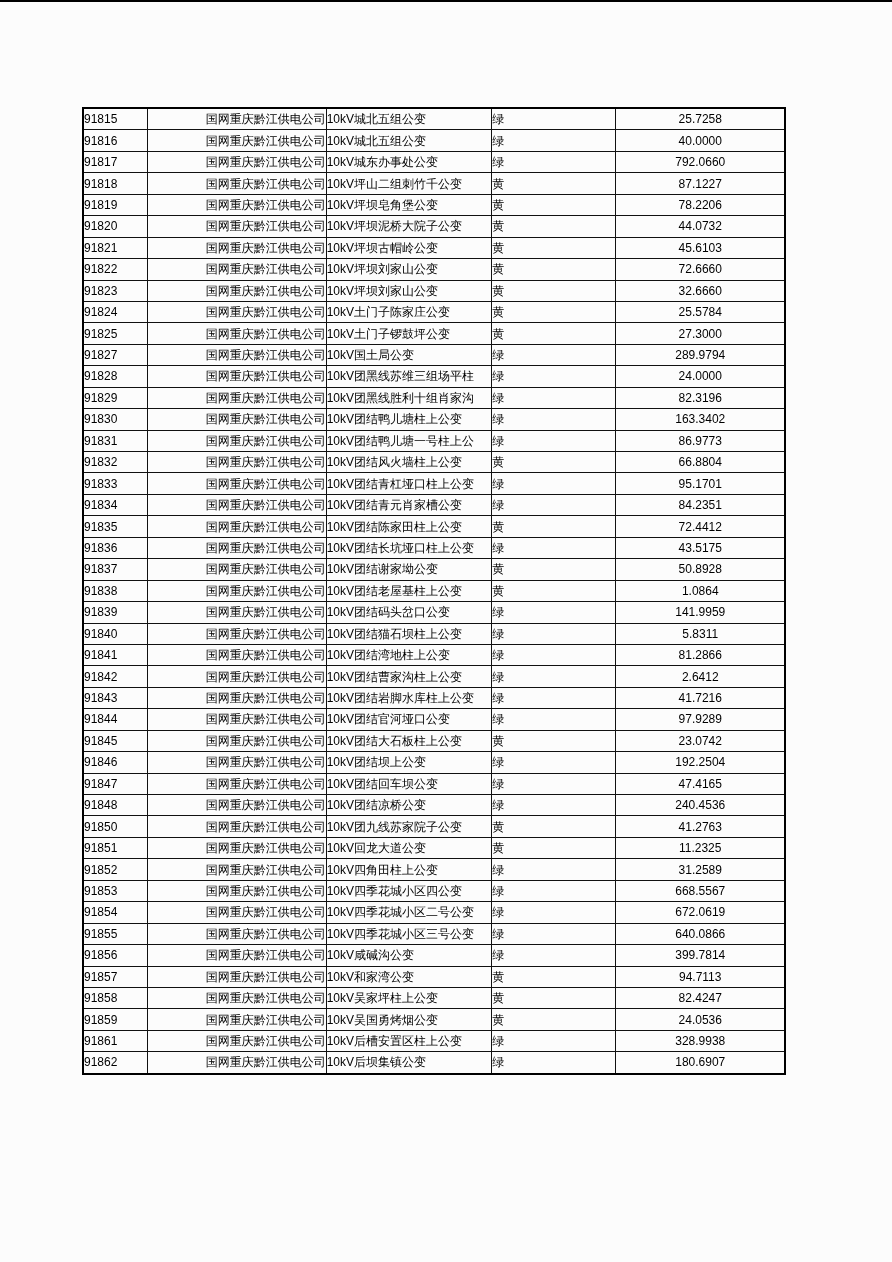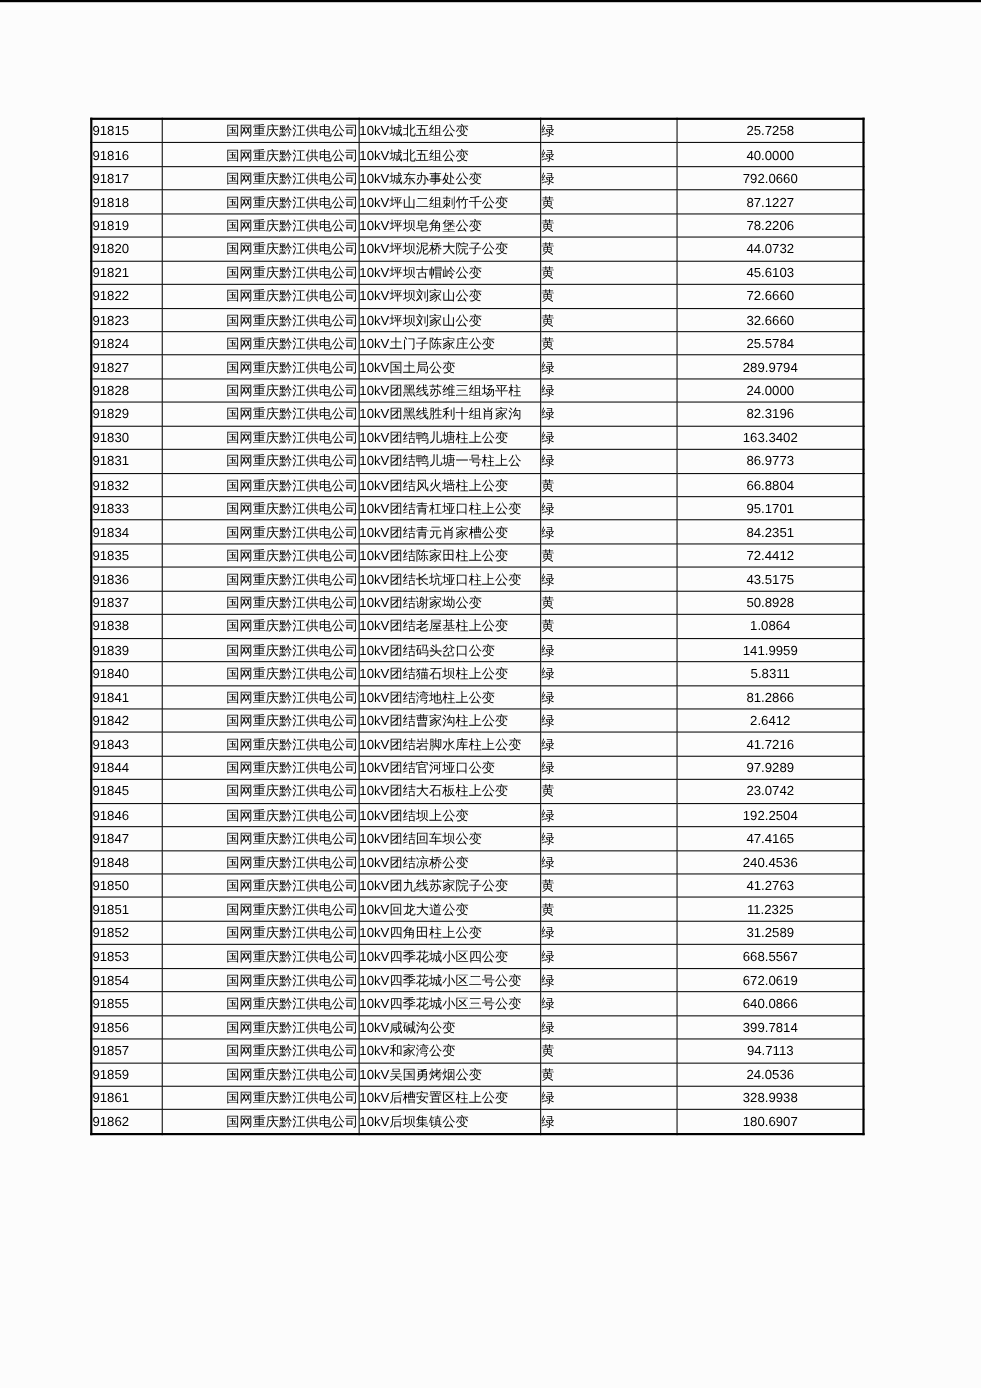--- a/index.html
+++ b/index.html
@@ -121,20 +121,27 @@
     <td class="c-val">32.6660</td>
   </tr>
         <tr>
     <td class="c-id">91824</td>
     <td class="c-co">国网重庆黔江供电公司</td>
     <td class="c-name">10kV土门子陈家庄公变</td>
     <td class="c-stat">黄</td>
     <td class="c-val">25.5784</td>
   </tr>
         <tr>
+    <td class="c-id">91825</td>
+    <td class="c-co">国网重庆黔江供电公司</td>
+    <td class="c-name">10kV土门子锣鼓坪公变</td>
+    <td class="c-stat">黄</td>
+    <td class="c-val">27.3000</td>
+  </tr>
+        <tr>
     <td class="c-id">91827</td>
     <td class="c-co">国网重庆黔江供电公司</td>
     <td class="c-name">10kV国土局公变</td>
     <td class="c-stat">绿</td>
     <td class="c-val">289.9794</td>
   </tr>
         <tr>
     <td class="c-id">91828</td>
     <td class="c-co">国网重庆黔江供电公司</td>
     <td class="c-name">10kV团黑线苏维三组场平柱</td>
@@ -329,20 +336,27 @@
     <td class="c-name">10kV咸碱沟公变</td>
     <td class="c-stat">绿</td>
     <td class="c-val">399.7814</td>
   </tr>
         <tr>
     <td class="c-id">91857</td>
     <td class="c-co">国网重庆黔江供电公司</td>
     <td class="c-name">10kV和家湾公变</td>
     <td class="c-stat">黄</td>
     <td class="c-val">94.7113</td>
+  </tr>
+        <tr>
+    <td class="c-id">91858</td>
+    <td class="c-co">国网重庆黔江供电公司</td>
+    <td class="c-name">10kV吴家坪柱上公变</td>
+    <td class="c-stat">黄</td>
+    <td class="c-val">82.4247</td>
   </tr>
         <tr>
     <td class="c-id">91859</td>
     <td class="c-co">国网重庆黔江供电公司</td>
     <td class="c-name">10kV吴国勇烤烟公变</td>
     <td class="c-stat">黄</td>
     <td class="c-val">24.0536</td>
   </tr>
         <tr>
     <td class="c-id">91861</td>

